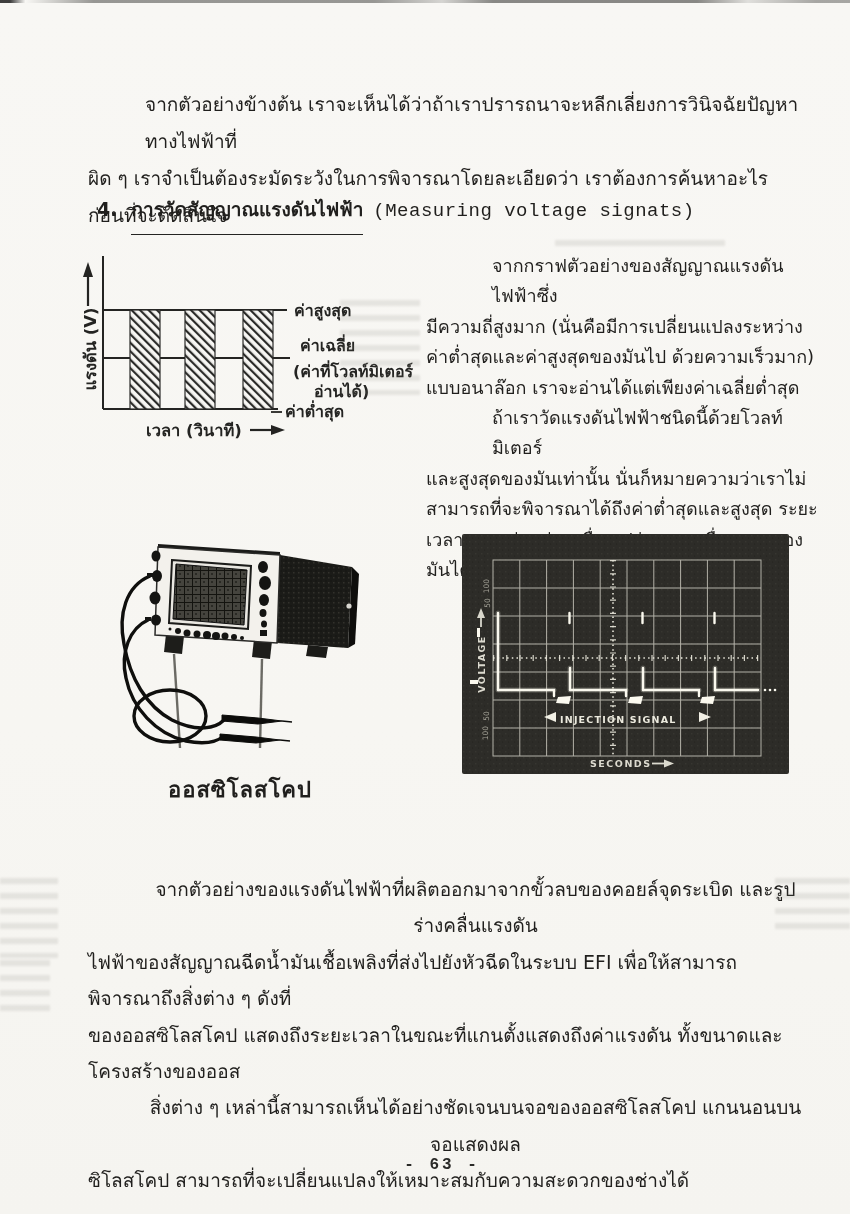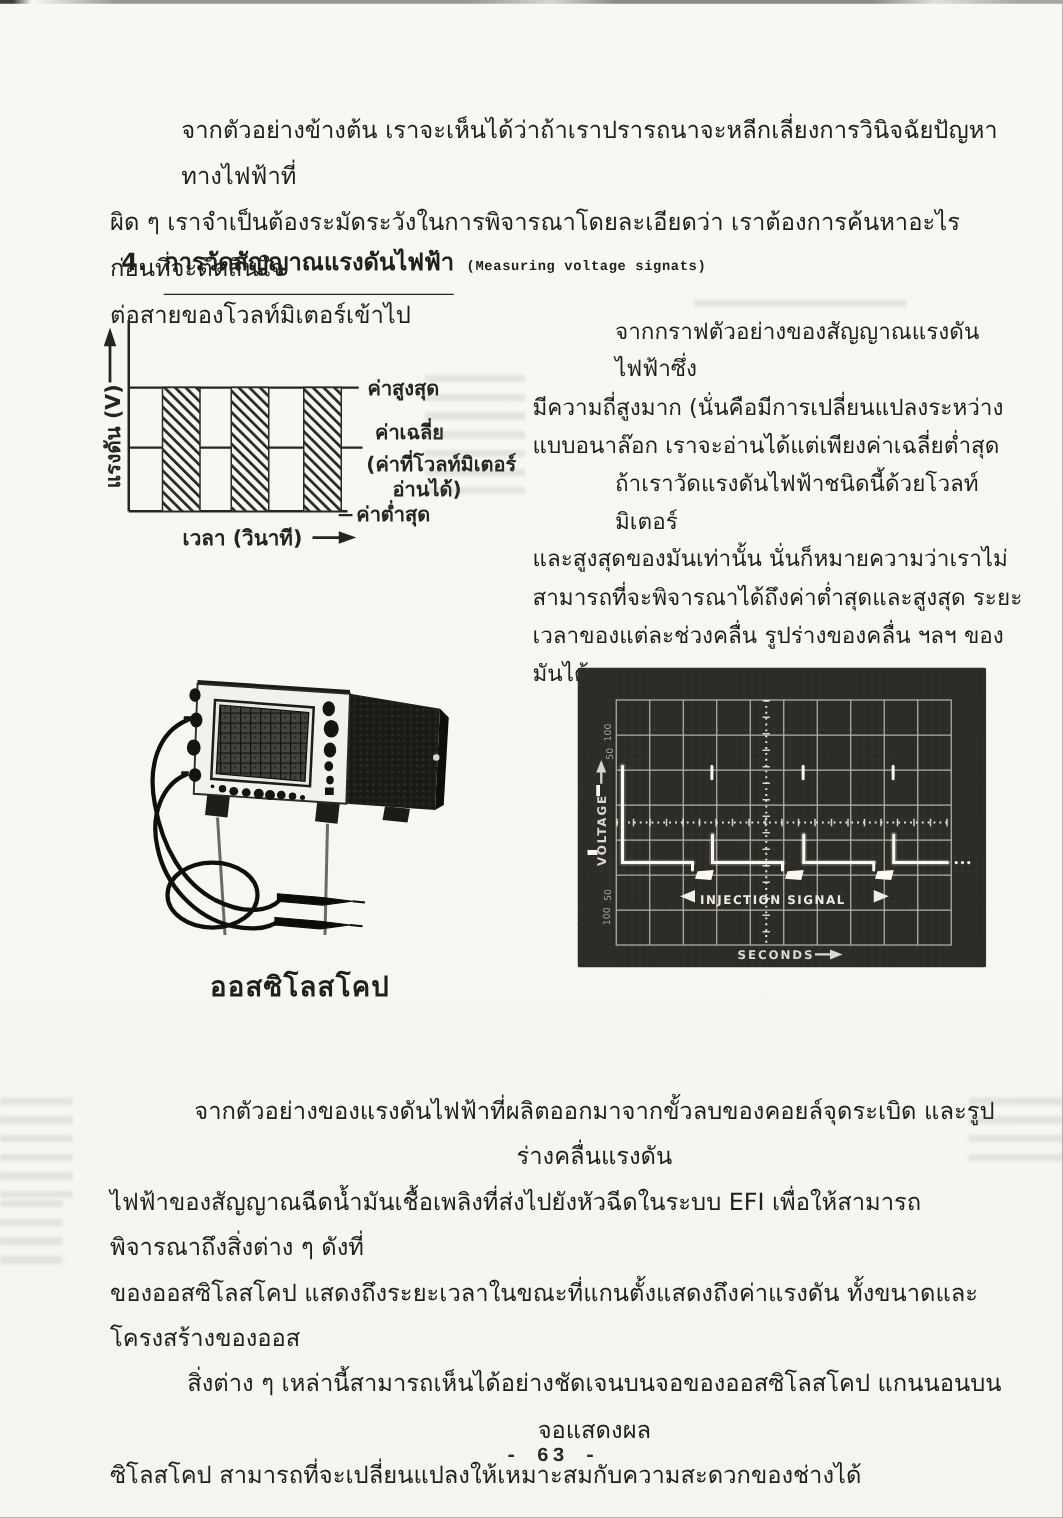--- a/index.html
+++ b/index.html
@@ -19,21 +19,21 @@
       rgba(55,55,52,.5) 11% 44%,rgba(55,55,52,.18) 52%,
       rgba(45,45,42,.55) 58% 82%,rgba(45,45,42,.12) 88%,
       rgba(45,45,42,.4) 96% 100%);
   }
   .txt{position:absolute;}
   .intro{left:88px;top:86px;width:715px;font-size:19px;line-height:37px;}
   .intro .ln.indent{padding-left:57px;}
   .heading{left:97px;top:194px;font-size:19px;font-weight:bold;white-space:nowrap;}
   .heading .num{margin-right:14px;}
   .heading .thai{border-bottom:1.6px solid #242422;padding-bottom:14px;}
-  .heading .eng{font-family:"Liberation Mono","DejaVu Sans Mono",monospace;font-size:11px;font-weight:bold;margin-left:10px;letter-spacing:.5px;}
+  .heading .eng{font-family:"Liberation Mono","DejaVu Sans Mono",monospace;font-size:19px;font-weight:normal;margin-left:10px;letter-spacing:.5px;}
   .sidetext{left:426px;top:251px;width:398px;font-size:18px;line-height:30.4px;}
   .sidetext .ln.indent{padding-left:66px;}
   .bodytext{left:88px;top:871px;width:718px;font-size:19px;line-height:36.4px;}
   .bodytext .ln.indent{padding-left:57px;text-align:center;}
   .caption{left:168px;top:772px;font-size:22px;font-weight:bold;letter-spacing:1px;}
   .pagenum{left:0;top:1156px;width:850px;text-align:center;
     font-family:"Liberation Mono","DejaVu Sans Mono",monospace;
     font-size:16px;font-weight:bold;letter-spacing:3px;color:#2a2a28;padding-left:17px;}
   svg text{font-family:"DejaVu Sans","Liberation Sans",sans-serif;}
   .diagram-svg{position:absolute;left:66px;top:246px;}
@@ -45,21 +45,20 @@
 </head>
 <body>
 
 <div class="page">
 
   <div class="top-edge"></div>
 
   <div class="txt intro">
     <div class="ln indent">จากตัวอย่างข้างต้น เราจะเห็นได้ว่าถ้าเราปรารถนาจะหลีกเลี่ยงการวินิจฉัยปัญหาทางไฟฟ้าที่</div>
     <div class="ln">ผิด ๆ เราจำเป็นต้องระมัดระวังในการพิจารณาโดยละเอียดว่า เราต้องการค้นหาอะไรก่อนที่จะตัดสินใจ</div>
-    <div class="ln">ต่อสายของโวลท์มิเตอร์เข้าไป</div>
   </div>
 
   <div class="txt heading">
     <span class="num">4.</span><span class="thai">การวัดสัญญาณแรงดันไฟฟ้า</span><span class="eng">(Measuring voltage signats)</span>
   </div>
 
   <svg class="diagram-svg" width="360" height="220" viewBox="0 0 360 220">
     <defs>
       <pattern id="hatch" width="6" height="6" patternUnits="userSpaceOnUse" patternTransform="rotate(-45)">
         <rect width="6" height="6" fill="#f7f6f3"></rect>
@@ -93,20 +92,21 @@
     <text x="228" y="70" font-size="16" font-weight="bold" fill="#242422">ค่าสูงสุด</text>
     <text x="234" y="105" font-size="16" font-weight="bold" fill="#242422">ค่าเฉลี่ย</text>
     <text x="227" y="131" font-size="16" font-weight="bold" fill="#242422">(ค่าที่โวลท์มิเตอร์</text>
     <text x="248" y="151" font-size="16" font-weight="bold" fill="#242422">อ่านได้)</text>
     <text x="219" y="171" font-size="16" font-weight="bold" fill="#242422">ค่าต่ำสุด</text>
   </svg>
 
   <div class="txt sidetext">
     <div class="ln indent">จากกราฟตัวอย่างของสัญญาณแรงดันไฟฟ้าซึ่ง</div>
     <div class="ln">มีความถี่สูงมาก (นั่นคือมีการเปลี่ยนแปลงระหว่าง</div>
+    <div class="ln">ค่าต่ำสุดและค่าสูงสุดของมันไป ด้วยความเร็วมาก)</div>
     <div class="ln">แบบอนาล๊อก เราจะอ่านได้แต่เพียงค่าเฉลี่ยต่ำสุด</div>
     <div class="ln indent">ถ้าเราวัดแรงดันไฟฟ้าชนิดนี้ด้วยโวลท์มิเตอร์</div>
     <div class="ln">และสูงสุดของมันเท่านั้น นั่นก็หมายความว่าเราไม่</div>
     <div class="ln">สามารถที่จะพิจารณาได้ถึงค่าต่ำสุดและสูงสุด ระยะ</div>
     <div class="ln">เวลาของแต่ละช่วงคลื่น รูปร่างของคลื่น ฯลฯ ของ</div>
     <div class="ln">มันได้</div>
   </div>
 
   <svg class="oscdraw-svg" width="285" height="250" viewBox="0 0 285 250">
     <defs>

